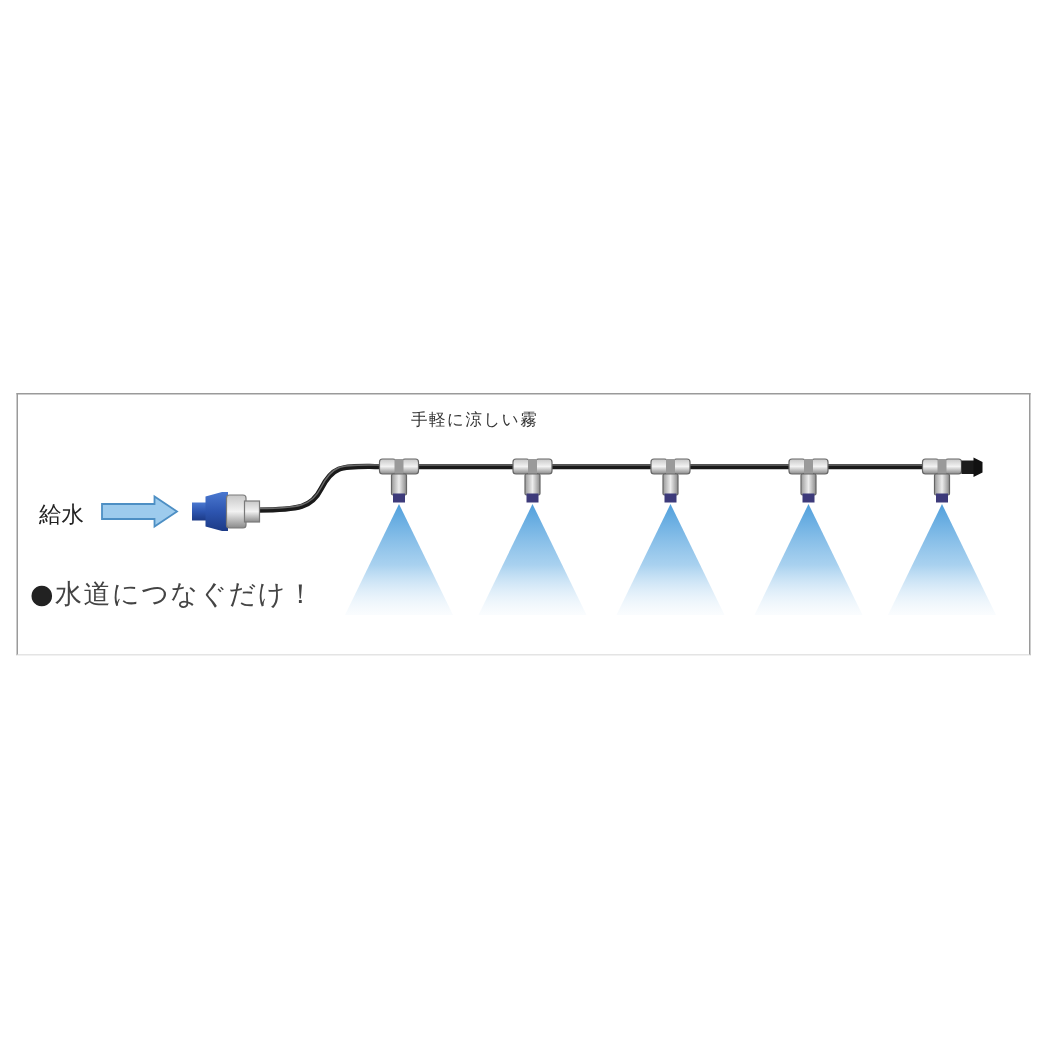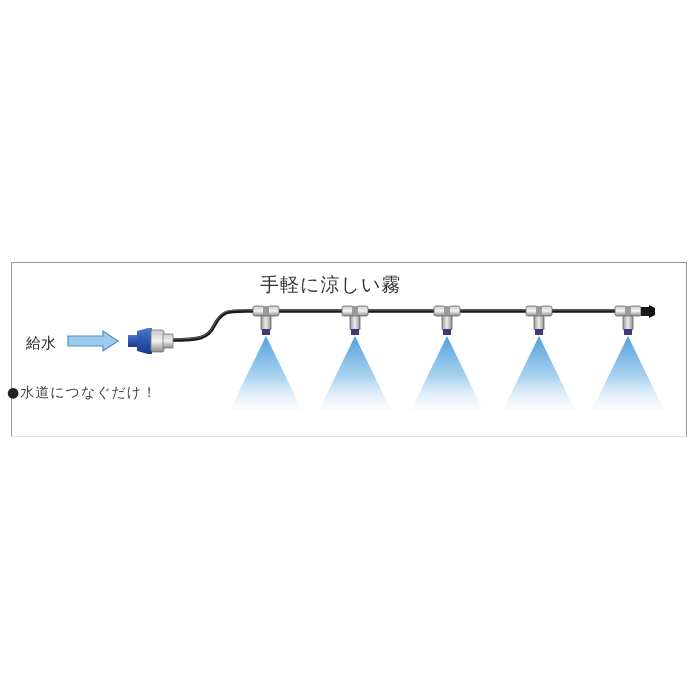--- a/index.html
+++ b/index.html
@@ -1,22 +1,22 @@
 <!DOCTYPE html>
 <html><head>
 <meta charset="utf-8">
 <style>
   html, body { margin:0; padding:0; background:#ffffff; }
   body { width:700px; height:700px; position:relative; overflow:hidden;
          font-family:"DejaVu Sans", "Liberation Sans", sans-serif; }
   .frame { position:absolute; left:11px; top:262px; width:676px; height:175px;
            border:1px solid #9a9a9a; border-bottom-color:#e4e4e4; background:#fff; box-sizing:border-box; }
-  .title { position:absolute; left:260px; top:272px; font-size:19px; color:#333; letter-spacing:1px; white-space:nowrap; }
+  .title { position:absolute; left:274px; top:272px; font-size:11px; color:#333; letter-spacing:1px; white-space:nowrap; }
   .supply { position:absolute; left:26px; top:334px; font-size:15px; font-weight:normal; color:#222; white-space:nowrap; }
-  .note { position:absolute; left:7px; top:384px; font-size:14px; color:#444; white-space:nowrap; letter-spacing:1px; }
+  .note { position:absolute; left:20px; top:384px; font-size:18px; color:#444; white-space:nowrap; letter-spacing:1px; }
   .note .dot { color:#222; }
   svg.art { position:absolute; left:0; top:0; }
 </style>
 </head>
 <body>
 
 <div class="frame"></div>
 
 <div class="title">手軽に涼しい霧</div>
 

